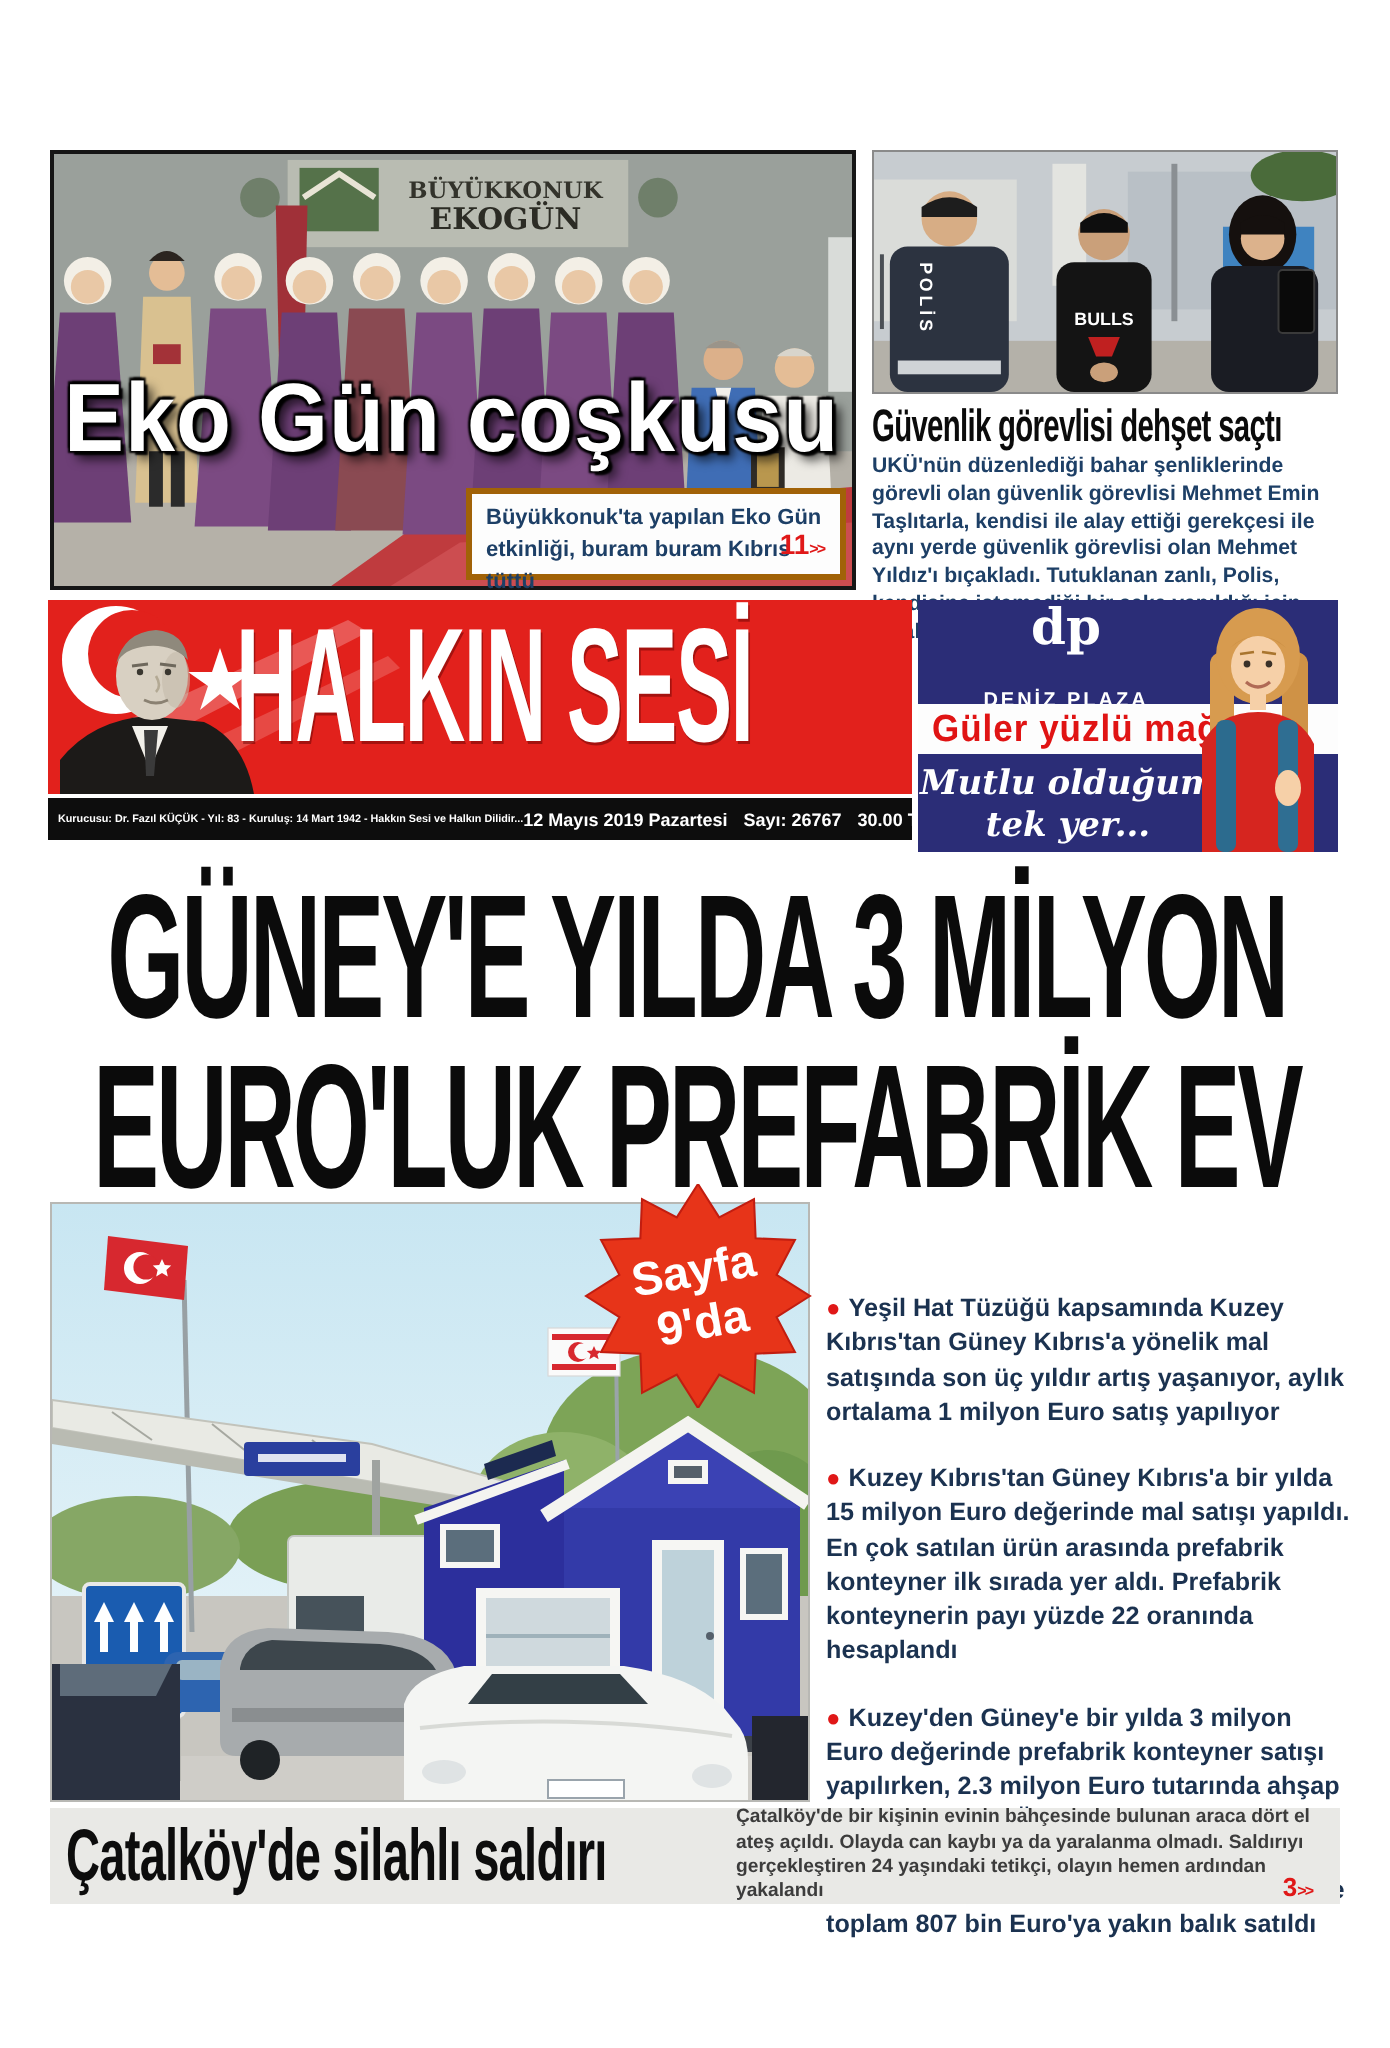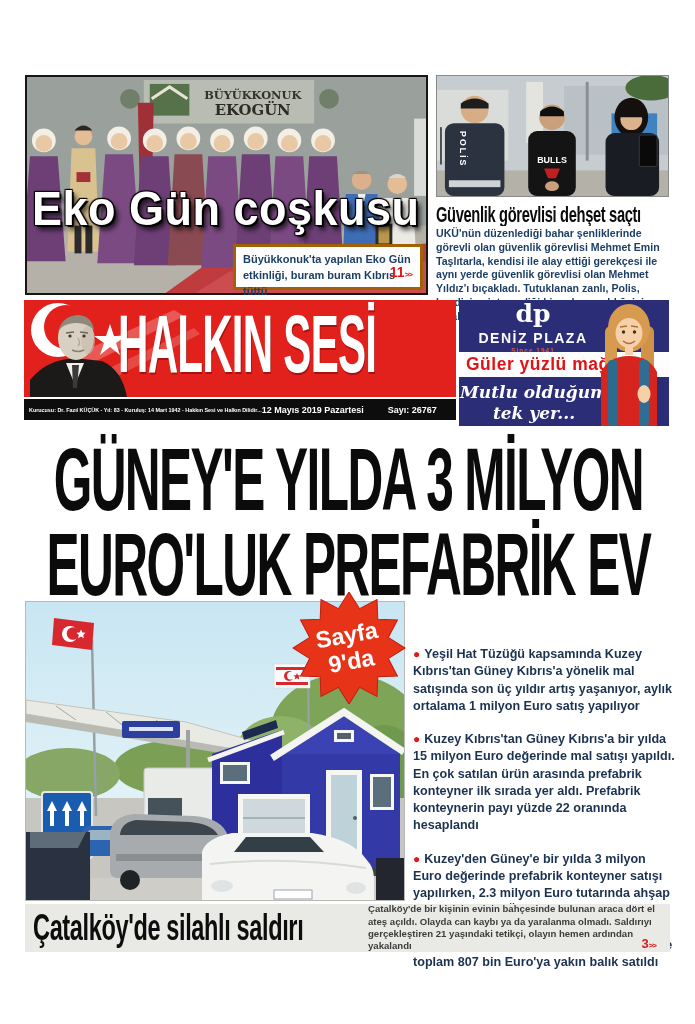--- a/index.html
+++ b/index.html
@@ -36,28 +36,28 @@
     background:#e2211c; overflow:hidden; }
   .masthead svg { position:absolute; inset:0; width:100%; height:100%; }
   .masthead-title { position:absolute; left:94px; bottom:7px; color:#fff;
     font-size:54px; font-weight:bold; letter-spacing:-1px; white-space:nowrap;
     transform:scale(0.78,1.5); transform-origin:left bottom;
     text-shadow:1px 1px 0 rgba(90,0,0,.45); }
   .info-bar { position:absolute; left:24px; top:399px; width:432px; height:21px;
     background:#0d0d0d; display:flex; align-items:center; padding:0 5px; overflow:hidden; }
   .info-small { font-size:5.4px; font-weight:700; color:#fff; white-space:nowrap; letter-spacing:0; }
   .info-date { margin-left:auto; font-size:9px; font-weight:800; color:#fff; white-space:nowrap; }
-  .info-issue,.info-price { margin-left:24px; font-size:9px; font-weight:800; color:#fff; white-space:nowrap; }
+  .info-issue,.info-price { margin-left:8px; font-size:9px; font-weight:800; color:#fff; white-space:nowrap; }
   
   .ad { position:absolute; left:459px; top:300px; width:210px; height:126px;
     background:#2b2d77; overflow:hidden; }
   .ad-top { position:absolute; left:0; top:3px; width:148px; text-align:center; }
   .ad-monogram { font-family:"DejaVu Serif", serif; font-size:25px; font-weight:bold;
     color:#fff; line-height:0.9; }
-  .ad-brand { font-size:14px; font-weight:800; color:#fff; letter-spacing:1.5px; margin-top:4px; }
+  .ad-brand { font-size:10px; font-weight:800; color:#fff; letter-spacing:1.5px; margin-top:19px; }
   .ad-since { font-size:6.5px; font-weight:700; color:#e0564e; letter-spacing:1px; margin-top:1px; }
   .ad-band { position:absolute; left:0; top:52px; width:100%; height:25px; background:#fdfdfd;
     display:flex; align-items:center; padding-left:7px; }
   .ad-band span { color:#e01414; font-weight:800; font-size:17.5px; letter-spacing:0.5px;
     transform:scaleY(1.08); }
   .ad-slogan { position:absolute; left:0; top:82px; width:150px; text-align:center;
     color:#fff; font-family:"DejaVu Serif", serif; font-style:italic; font-weight:bold;
     font-size:17px; line-height:1.25; }
   .ad-girl { position:absolute; right:0; top:0; width:80px; height:126px; }
   
@@ -440,18 +440,18 @@
     <p><span class="dot">●</span><span>Yeşil Hat Tüzüğü kapsamında Kuzey Kıbrıs'tan Güney Kıbrıs'a yönelik mal satışında son üç yıldır artış yaşanıyor, aylık ortalama 1 milyon Euro satış yapılıyor</span></p>
     <p><span class="dot">●</span><span>Kuzey Kıbrıs'tan Güney Kıbrıs'a bir yılda 15 milyon Euro değerinde mal satışı yapıldı. En çok satılan ürün arasında prefabrik konteyner ilk sırada yer aldı. Prefabrik konteynerin payı yüzde 22 oranında hesaplandı</span></p>
     <p><span class="dot">●</span><span>Kuzey'den Güney'e bir yılda 3 milyon Euro değerinde prefabrik konteyner satışı yapılırken, 2.3 milyon Euro tutarında ahşap mobilya satıldı. Üçüncü sırada ise 2.2 milyon Euro değerinde satış ile inşaat malzemeleri yer aldı. Verilere göre, Güney'e toplam 807 bin Euro'ya yakın balık satıldı</span></p>
   </section>
 
   <section class="bottom-strip">
     <div class="strip-headline">
       <span>Çatalköy'de silahlı saldırı</span>
     </div>
     <div class="strip-body">
-      <span>Çatalköy'de bir kişinin evinin bahçesinde bulunan araca dört el ateş açıldı. Olayda can kaybı ya da yaralanma olmadı. Saldırıyı gerçekleştiren 21 yaşındaki tetikçi, olayın hemen ardından yakalandı</span>
+      <span>Çatalköy'de bir kişinin evinin bahçesinde bulunan araca dört el ateş açıldı. Olayda can kaybı ya da yaralanma olmadı. Saldırıyı gerçekleştiren 24 yaşındaki tetikçi, olayın hemen ardından yakalandı</span>
       <span class="page-ref"><span>3</span><span class="arr">&gt;&gt;</span></span>
     </div>
   </section>
 
 </div>
 
 </body></html>

